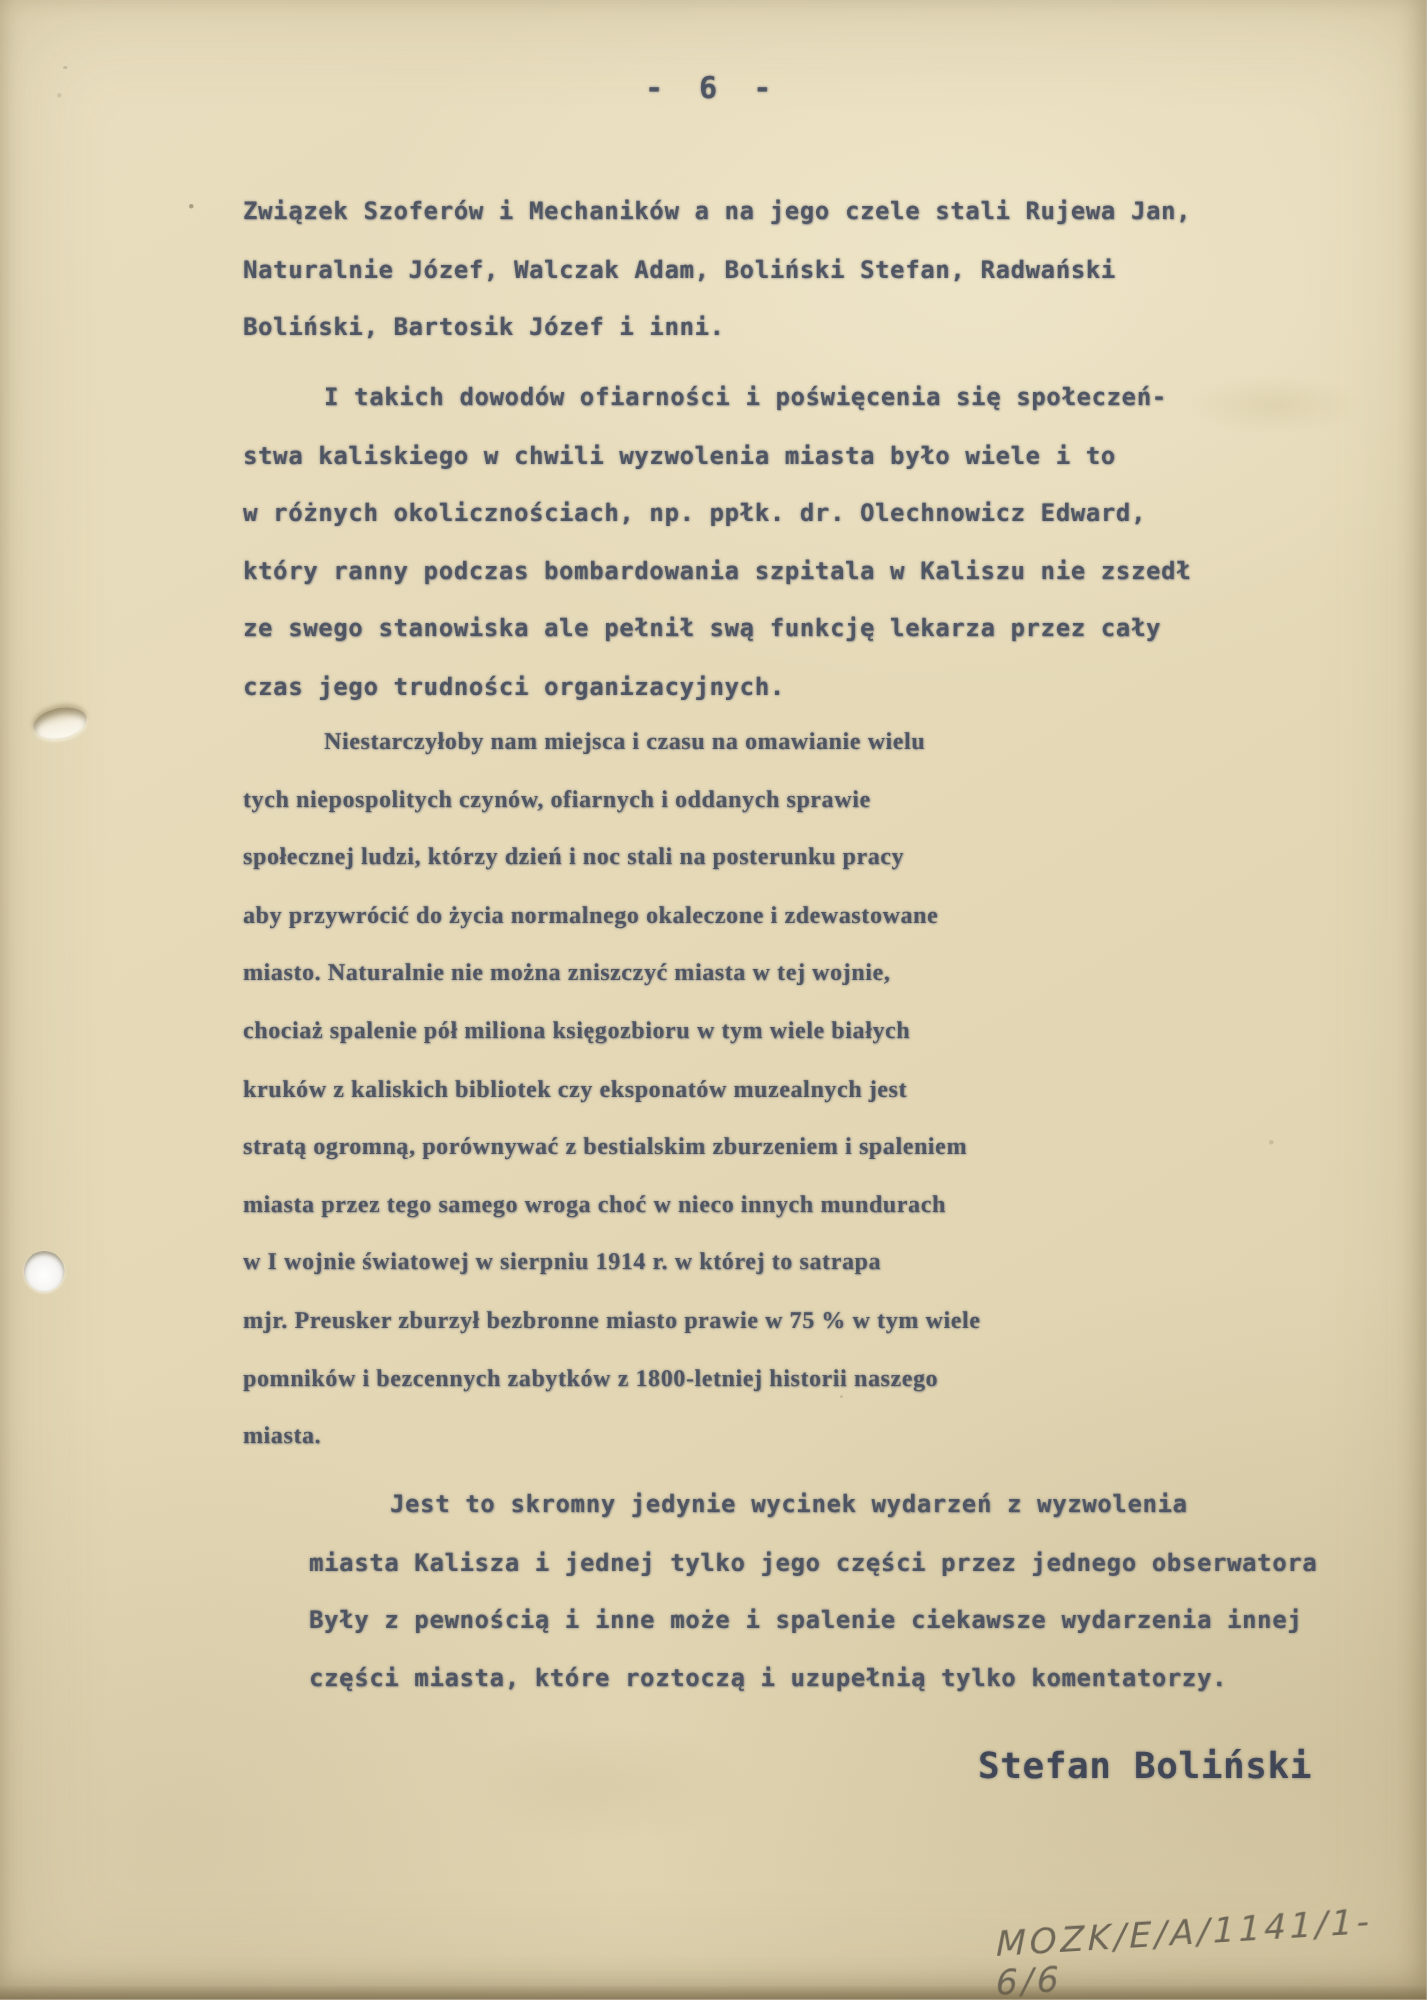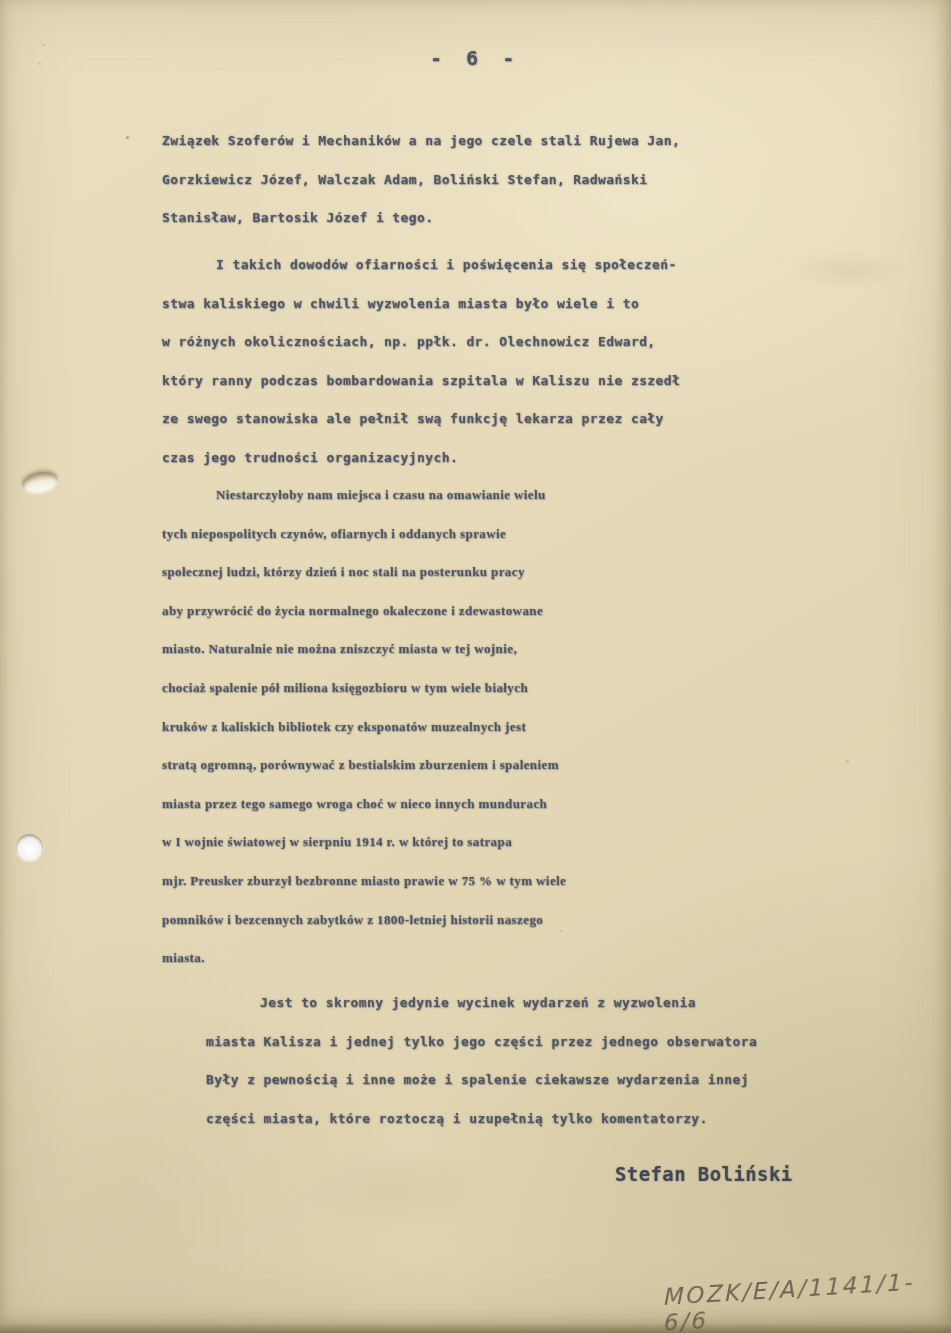--- a/index.html
+++ b/index.html
@@ -16,33 +16,33 @@
   .scan-edge-bottom{
     position:absolute;left:0;bottom:0;width:951px;height:9px;
     background:linear-gradient(to bottom, rgba(110,95,60,0.05), rgba(95,80,48,0.45));
   }
   
   .type{
     color:rgba(72,78,95,0.88);
     text-shadow:0 0 2px rgba(72,78,95,0.55), 0.5px 0.5px 1px rgba(72,78,95,0.35);
     filter:blur(0.35px);
     font-weight:bold;
-    font-size:13px;
+    font-size:16px;
     letter-spacing:0.4px;
     white-space:pre;
   }
   .page-number{position:absolute;left:430px;top:46px;font-size:20px;letter-spacing:6px;}
   .text-block{position:absolute;left:162px;top:0;width:780px;}
   .para{position:absolute;left:0;width:780px;line-height:38.6px;}
   .para.indent .line:first-child{text-indent:54px;}
   #para-0{top:122px;}
   #para-1{top:246px;}
   #para-2{top:476px;font-family:Liberation Serif, serif;}
   #para-3{top:984px;margin-left:44px;}
-  .signature{position:absolute;left:615px;top:1163px;font-size:19px;
+  .signature{position:absolute;left:652px;top:1163px;font-size:24px;
     color:rgba(60,66,84,0.92);text-shadow:0 0 2px rgba(60,66,84,0.6);}
   .archive-ref{
     position:absolute;left:664px;top:1284px;
     font-family:"DejaVu Sans","Liberation Sans",sans-serif;
     font-size:23px;font-style:italic;font-weight:500;
     color:rgba(104,97,82,0.95);
     letter-spacing:2.5px;
     transform:rotate(-3.5deg) skewX(-4deg);
     transform-origin:left center;
     filter:blur(0.2px);
@@ -70,21 +70,21 @@
   #stain-1{left:790px;top:250px;width:120px;height:40px;background:radial-gradient(ellipse,rgba(150,130,80,0.12),transparent 70%);}
   #stain-2{left:300px;top:1150px;width:200px;height:80px;background:radial-gradient(ellipse,rgba(150,130,85,0.08),transparent 70%);}
 </style>
 </head>
 <body>
 
 <div class="page-number type">- 6 -</div>
 
 <div class="text-block">
 
-<div class="para type" id="para-0"><div class="line">Związek Szoferów i Mechaników a na jego czele stali Rujewa Jan,</div><div class="line">Gorzkiewicz Józef, Walczak Adam, Boliński Stefan, Radwański</div><div class="line">Stanisław, Bartosik Józef i tego.</div></div>
+<div class="para type" id="para-0"><div class="line">Związek Szoferów i Mechaników a na jego czele stali Rujewa Jan,</div><div class="line">Naturalnie Józef, Walczak Adam, Boliński Stefan, Radwański</div><div class="line">Boliński, Bartosik Józef i inni.</div></div>
     <div class="para type indent" id="para-1"><div class="line">I takich dowodów ofiarności i poświęcenia się społeczeń-</div><div class="line">stwa kaliskiego w chwili wyzwolenia miasta było wiele i to</div><div class="line">w różnych okolicznościach, np. ppłk. dr. Olechnowicz Edward,</div><div class="line">który ranny podczas bombardowania szpitala w Kaliszu nie zszedł</div><div class="line">ze swego stanowiska ale pełnił swą funkcję lekarza przez cały</div><div class="line">czas jego trudności organizacyjnych.</div></div>
     <div class="para type indent" id="para-2"><div class="line">Niestarczyłoby nam miejsca i czasu na omawianie wielu</div><div class="line">tych niepospolitych czynów, ofiarnych i oddanych sprawie</div><div class="line">społecznej ludzi, którzy dzień i noc stali na posterunku pracy</div><div class="line">aby przywrócić do życia normalnego okaleczone i zdewastowane</div><div class="line">miasto. Naturalnie nie można zniszczyć miasta w tej wojnie,</div><div class="line">chociaż spalenie pół miliona księgozbioru w tym wiele białych</div><div class="line">kruków z kaliskich bibliotek czy eksponatów muzealnych jest</div><div class="line">stratą ogromną, porównywać z bestialskim zburzeniem i spaleniem</div><div class="line">miasta przez tego samego wroga choć w nieco innych mundurach</div><div class="line">w I wojnie światowej w sierpniu 1914 r. w której to satrapa</div><div class="line">mjr. Preusker zburzył bezbronne miasto prawie w 75 % w tym wiele</div><div class="line">pomników i bezcennych zabytków z 1800-letniej historii naszego</div><div class="line">miasta.</div></div>
     <div class="para type indent" id="para-3"><div class="line">Jest to skromny jedynie wycinek wydarzeń z wyzwolenia</div><div class="line">miasta Kalisza i jednej tylko jego części przez jednego obserwatora</div><div class="line">Były z pewnością i inne może i spalenie ciekawsze wydarzenia innej</div><div class="line">części miasta, które roztoczą i uzupełnią tylko komentatorzy.</div></div>
   </div>
 
 <div class="signature type">Stefan Boliński</div>
 
 <div class="archive-ref">MOZK/E/A/1141/1-6/6</div>
 
 <div class="hole-partial"></div>

